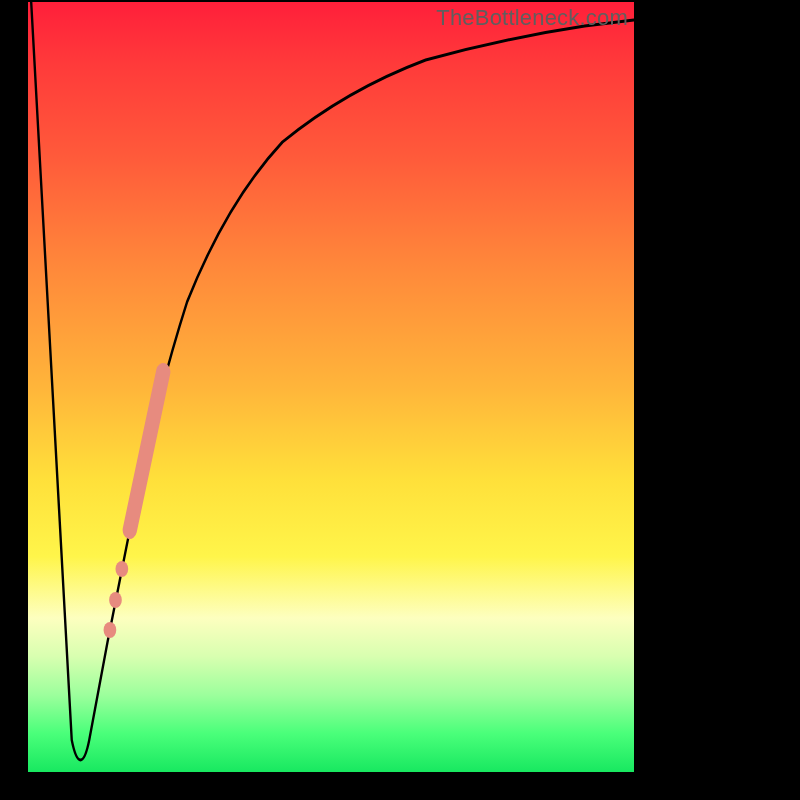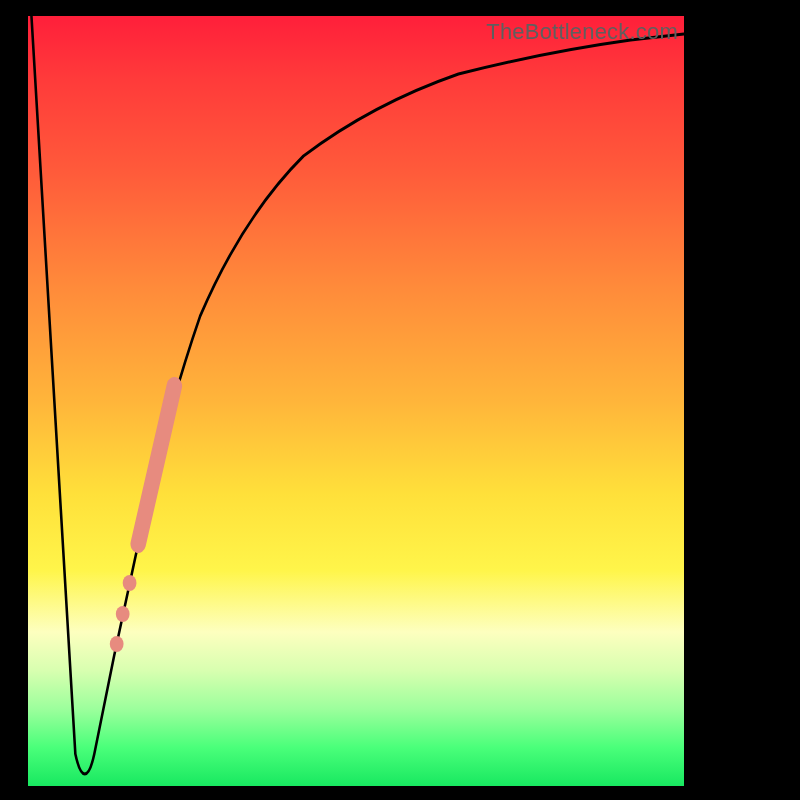--- a/index.html
+++ b/index.html
@@ -13,22 +13,22 @@
   }
   .stage {
     position: relative;
     width: 800px;
     height: 800px;
     background: #000;
   }
   .plot {
     position: absolute;
     left: 28px;
-    top: 16px;
-    width: 656px;
+    top: 2px;
+    width: 606px;
     height: 770px;
     
     background: linear-gradient(to bottom,
       #ff1f3a 0%,
       #ff3a3a 8%,
       #ff5a3a 20%,
       #ff8a3a 35%,
       #ffb53a 50%,
       #ffe03a 62%,
       #fff54a 72%,

